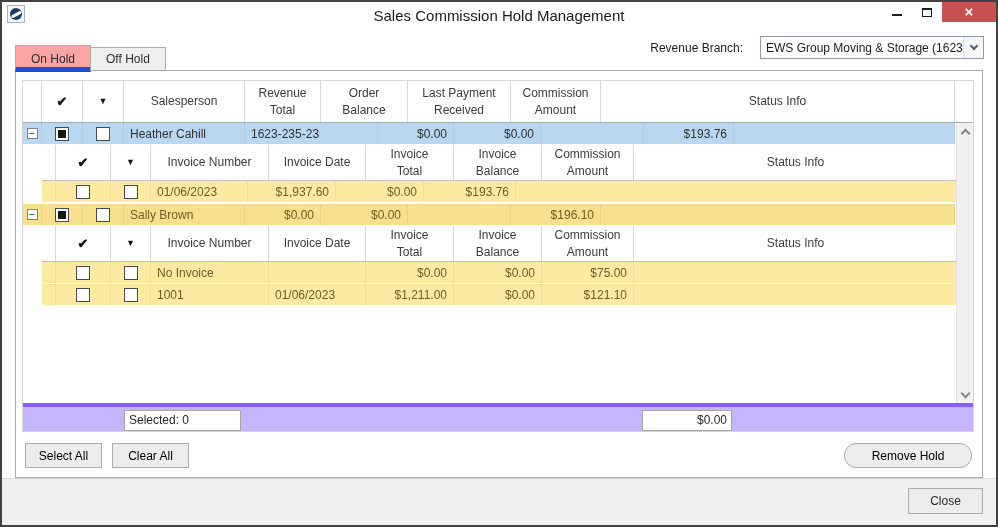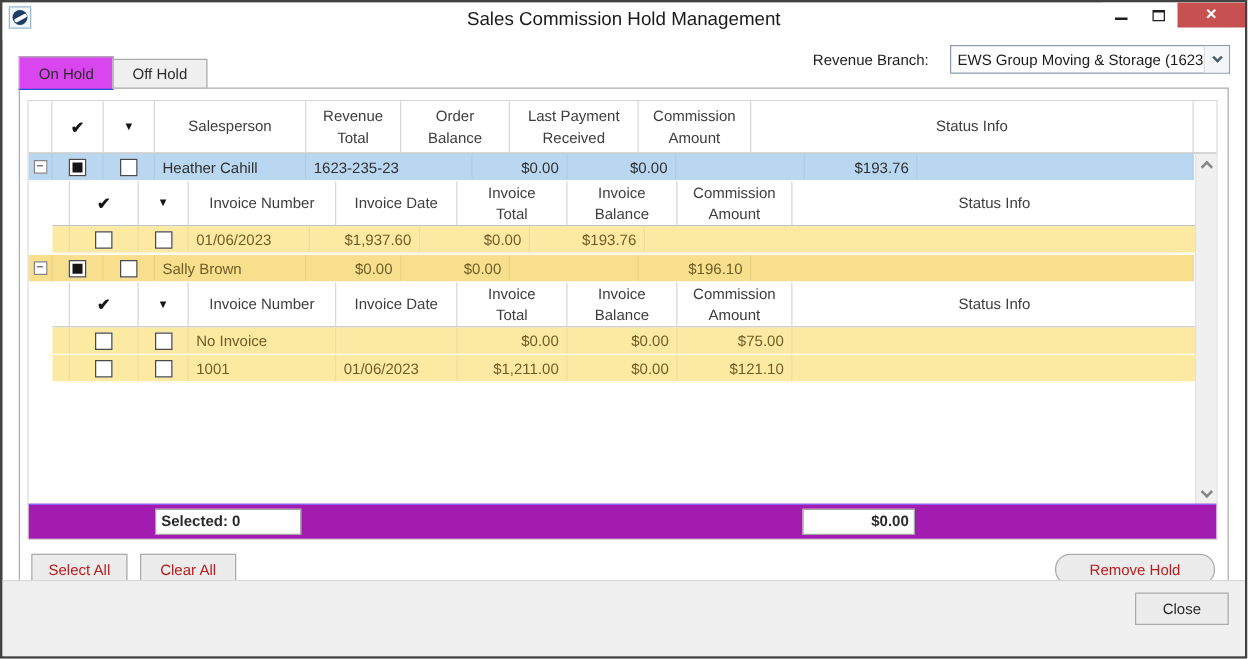--- a/index.html
+++ b/index.html
@@ -22,21 +22,21 @@
   .branch-row { position:absolute; top:34px; right:12px; display:flex; align-items:center;gap:12px; }
   .branch-label { font-size:12px; color:#1c1c1c; margin-right:5px; }
   .combo { width:224px; height:23px; border:1px solid #8a9cae; background:#fff; display:flex; align-items:center; position:relative; }
   .combo-text { flex:1; font-size:12px; color:#1c1c1c; padding-left:5px; white-space:nowrap; overflow:hidden; }
   .combo-btn { width:20px; height:21px; background:#f3f5f7; border-left:1px solid #d7dee5; display:flex; align-items:center; justify-content:center; }
   .chev-down { width:6px; height:6px; border-right:2px solid #4f5f6f; border-bottom:2px solid #4f5f6f; transform:rotate(45deg); margin-top:-3px; }
 
   
   .tabs { position:absolute; left:13px; top:42px; display:flex; align-items:flex-end; height:27px; z-index:3; }
   .tab { height:24px; padding:0 15px; line-height:23px; font-size:12px; color:#2c2c2c; background:#efefef; border:1px solid #acacac; margin-right:-1px; }
-  .tab.active { background:#d946ef; height:27px; line-height:26px; border-bottom:1px solid #1d4ed8; margin-bottom:-1px; }
+  .tab.active { background:#fca5a5; height:27px; line-height:26px; border-bottom:5px solid #1d4ed8; margin-bottom:-1px; }
 
   
   .page { position:absolute; left:13px; top:68px; width:968px; height:408px; border:1px solid #acacac; background:#fff; }
 
   
   .grid { position:absolute; left:6px; top:9px; width:952px; height:352px; border:1px solid #d6d6d6; background:#fff; }
   .g-header { height:42px; display:flex; border-bottom:1px solid #ababab; background:#fff; }
   .hc { border-right:1px solid #d8d8d8; display:flex; align-items:center; justify-content:center; font-size:12px; color:#3d3d3d; text-align:center; white-space:pre-line; line-height:1.35; }
   .hc:last-child { border-right:none; }
   .check-glyph { font-size:13px; font-weight:bold; color:#161616; }
@@ -69,33 +69,33 @@
   .n-tot{width:88px;} .n-bal{width:88px;} .n-com{width:92px;} .n-st{flex:1;}
 
   
   .vscroll { position:absolute; right:0; top:0; bottom:0; width:17px; background:#f0f0f0; border-left:1px solid #e2e2e2; }
   .scroll-btn { position:absolute; left:0; width:17px; height:17px; display:flex; align-items:center; justify-content:center; }
   .scroll-btn.up { top:0; } .scroll-btn.down { bottom:0; }
   .chev-s-up { width:7px; height:7px; border-left:2px solid #868686; border-top:2px solid #868686; transform:rotate(45deg); margin-top:3px; }
   .chev-s-down { width:7px; height:7px; border-right:2px solid #868686; border-bottom:2px solid #868686; transform:rotate(45deg); margin-bottom:3px; }
 
   
-  .g-footer { height:28px; border-top:1px solid #8b5cf6; background:#a21caf; position:relative;font-weight:bold; }
+  .g-footer { height:28px; border-top:4px solid #8b5cf6; background:#c4b5fd; position:relative; }
   .fbox { position:absolute; top:3px; height:21px; border:1px solid #a5a5a5; background:#fff; font-size:12px; color:#2a2a2a; line-height:19px; }
   .fbox.sel { left:101px; width:117px; padding-left:4px; }
   .fbox.tot { right:241px; width:90px; text-align:right; padding-right:4px; }
 
   
-  .btn { position:absolute; height:25px; background:#ececec; border:1px solid #ababab; font-size:12px; color:#b91c1c; font-family:"Liberation Sans", sans-serif; display:flex; align-items:center; justify-content:center;text-align:center; }
+  .btn { position:absolute; height:25px; background:#ececec; border:1px solid #ababab; font-size:12px; color:#000000; font-family:"Liberation Sans", sans-serif; display:flex; align-items:center; justify-content:center;text-align:center; }
   .btn-selall { left:9px; top:372px; width:77px; }
   .btn-clrall { left:96px; top:372px; width:77px; }
   .btn-remove { right:10px; top:372px; width:128px;border-radius:12px; }
 
   
-  .bottom-strip { position:absolute; left:0; right:0; bottom:0; height:61px; background:#f0f0f0; border-top:1px solid #d9d9d9;margin-top:20px; }
+  .bottom-strip { position:absolute; left:0; right:0; bottom:0; height:47px; background:#f0f0f0; border-top:1px solid #d9d9d9;margin-top:20px; }
   .btn-close-dlg { position:absolute; right:13px; top:9px; width:75px; height:26px; background:#ececec; border:1px solid #ababab; font-size:12px; color:#2a2a2a; display:flex; align-items:center; justify-content:center; }
 </style>
 </head>
 <body>
 
 <div class="window">
 
   <div class="titlebar">
     <span class="app-icon">
         <span class="globe"></span>

